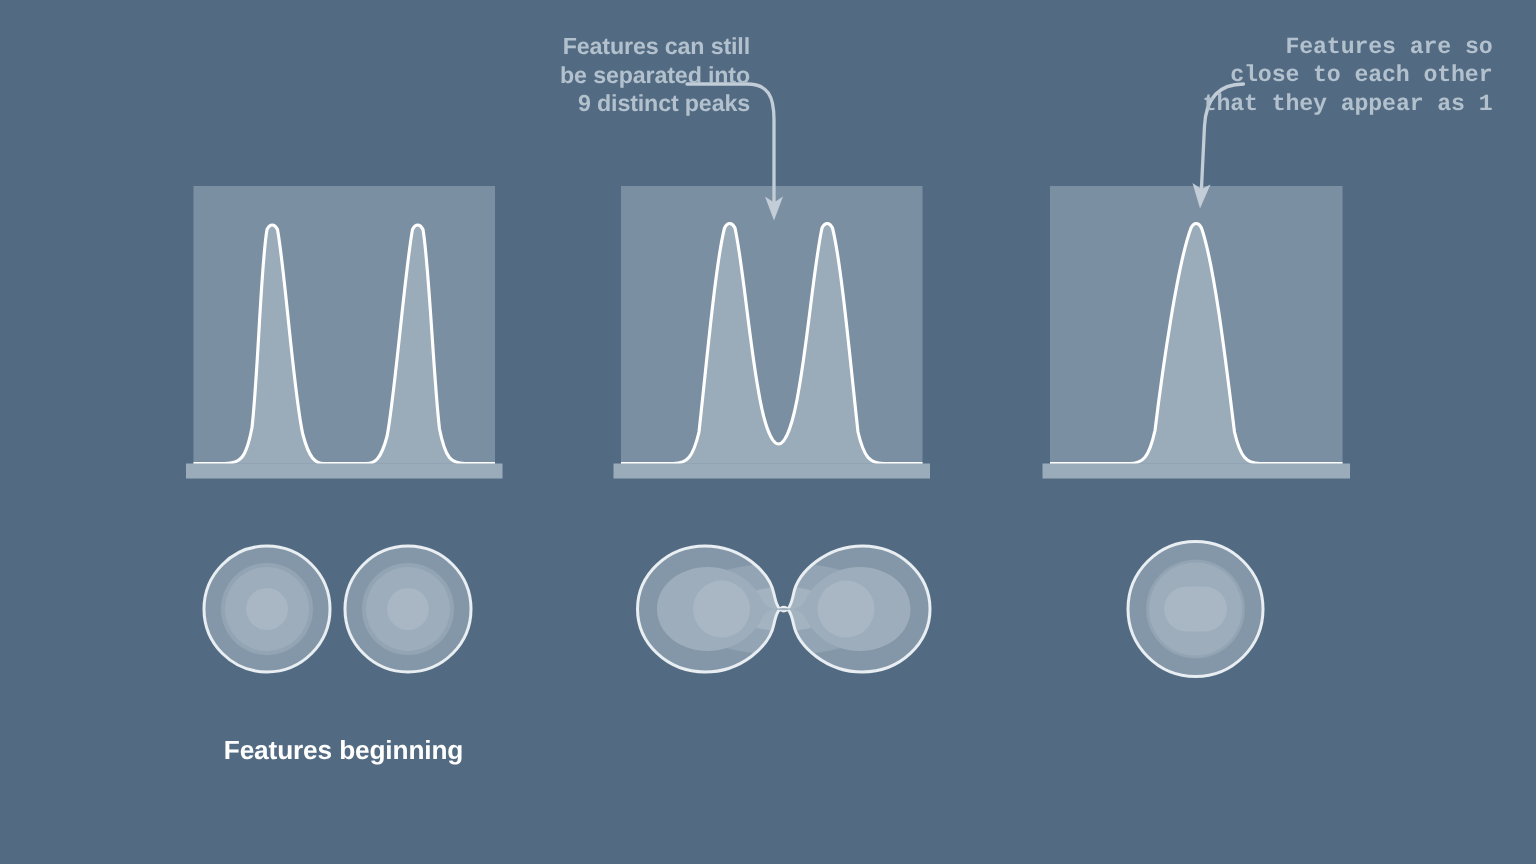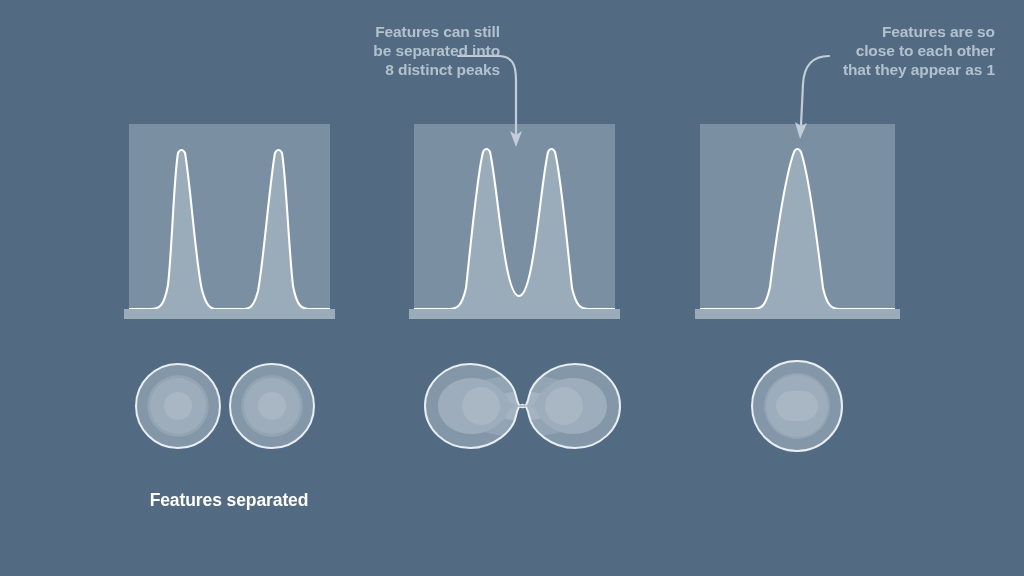--- a/index.html
+++ b/index.html
@@ -40,20 +40,21 @@
   }
   #annot-1 {
     left: 300px;
     top: 22px;
     width: 200px;
   }
   #annot-2 {
     left: 790px;
     top: 22px;
     width: 205px;
+    font-family: Liberation Mono, monospace;
   }
   .caption {
     position: absolute;
     font-family: "Liberation Sans", sans-serif;
     font-size: 17.5px;
     font-weight: bold;
     color: #ffffff;
     text-align: center;
     line-height: 22px;
     white-space: pre-line;
@@ -230,23 +231,23 @@
     </g>
 
     <g>
       <path d="M 829 56 C 812 56 804 66 803 84 L 801 125" fill="none" stroke="#c2cdd7" stroke-width="2.2" stroke-linecap="round" stroke-linejoin="round"></path>
       <path d="M 800 139 L 795 122 L 801 126 L 807 123 Z" fill="#c2cdd7" stroke="none"></path>
     </g>
   </svg>
 
   <div class="annot-text" id="annot-1">Features can still
 be separated into
-8 distinct peaks</div>
+9 distinct peaks</div>
 
   <div class="annot-text" id="annot-2">Features are so
 close to each other
 that they appear as 1</div>
 
-  <div class="caption" id="caption-0">Features separated</div>
+  <div class="caption" id="caption-0">Features beginning</div>
 
 
 
 </div>
 
 </body></html>

